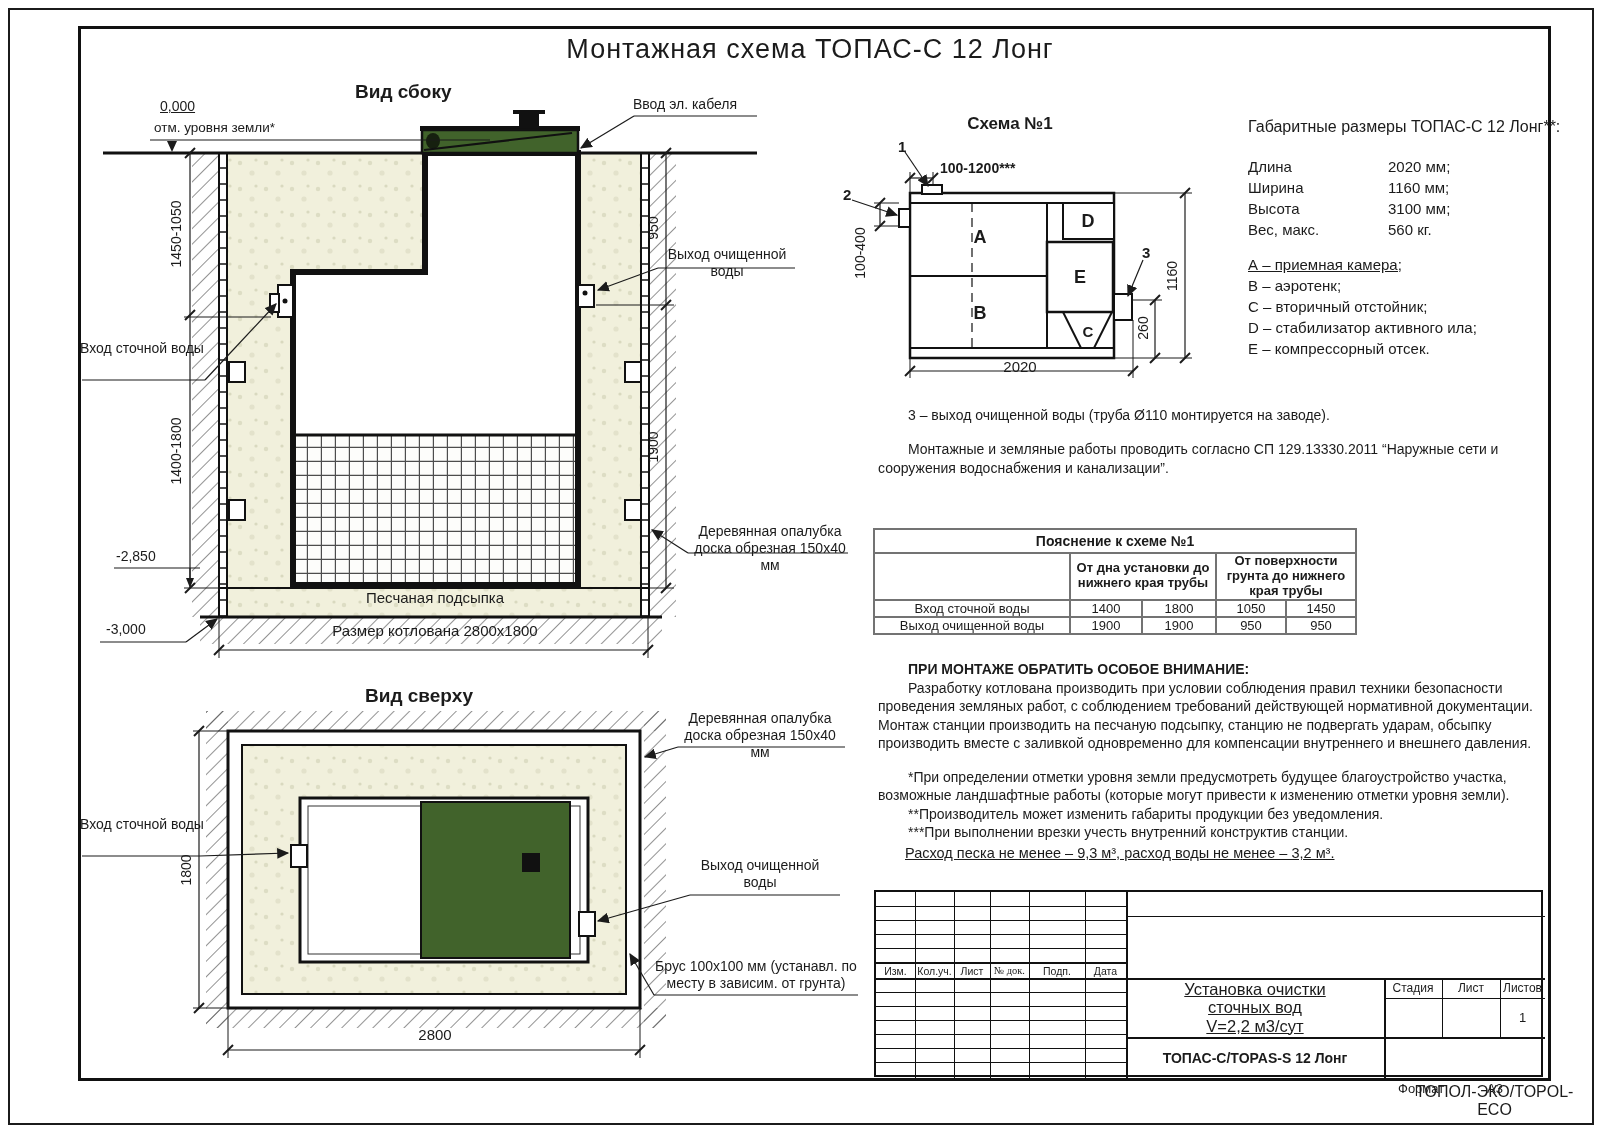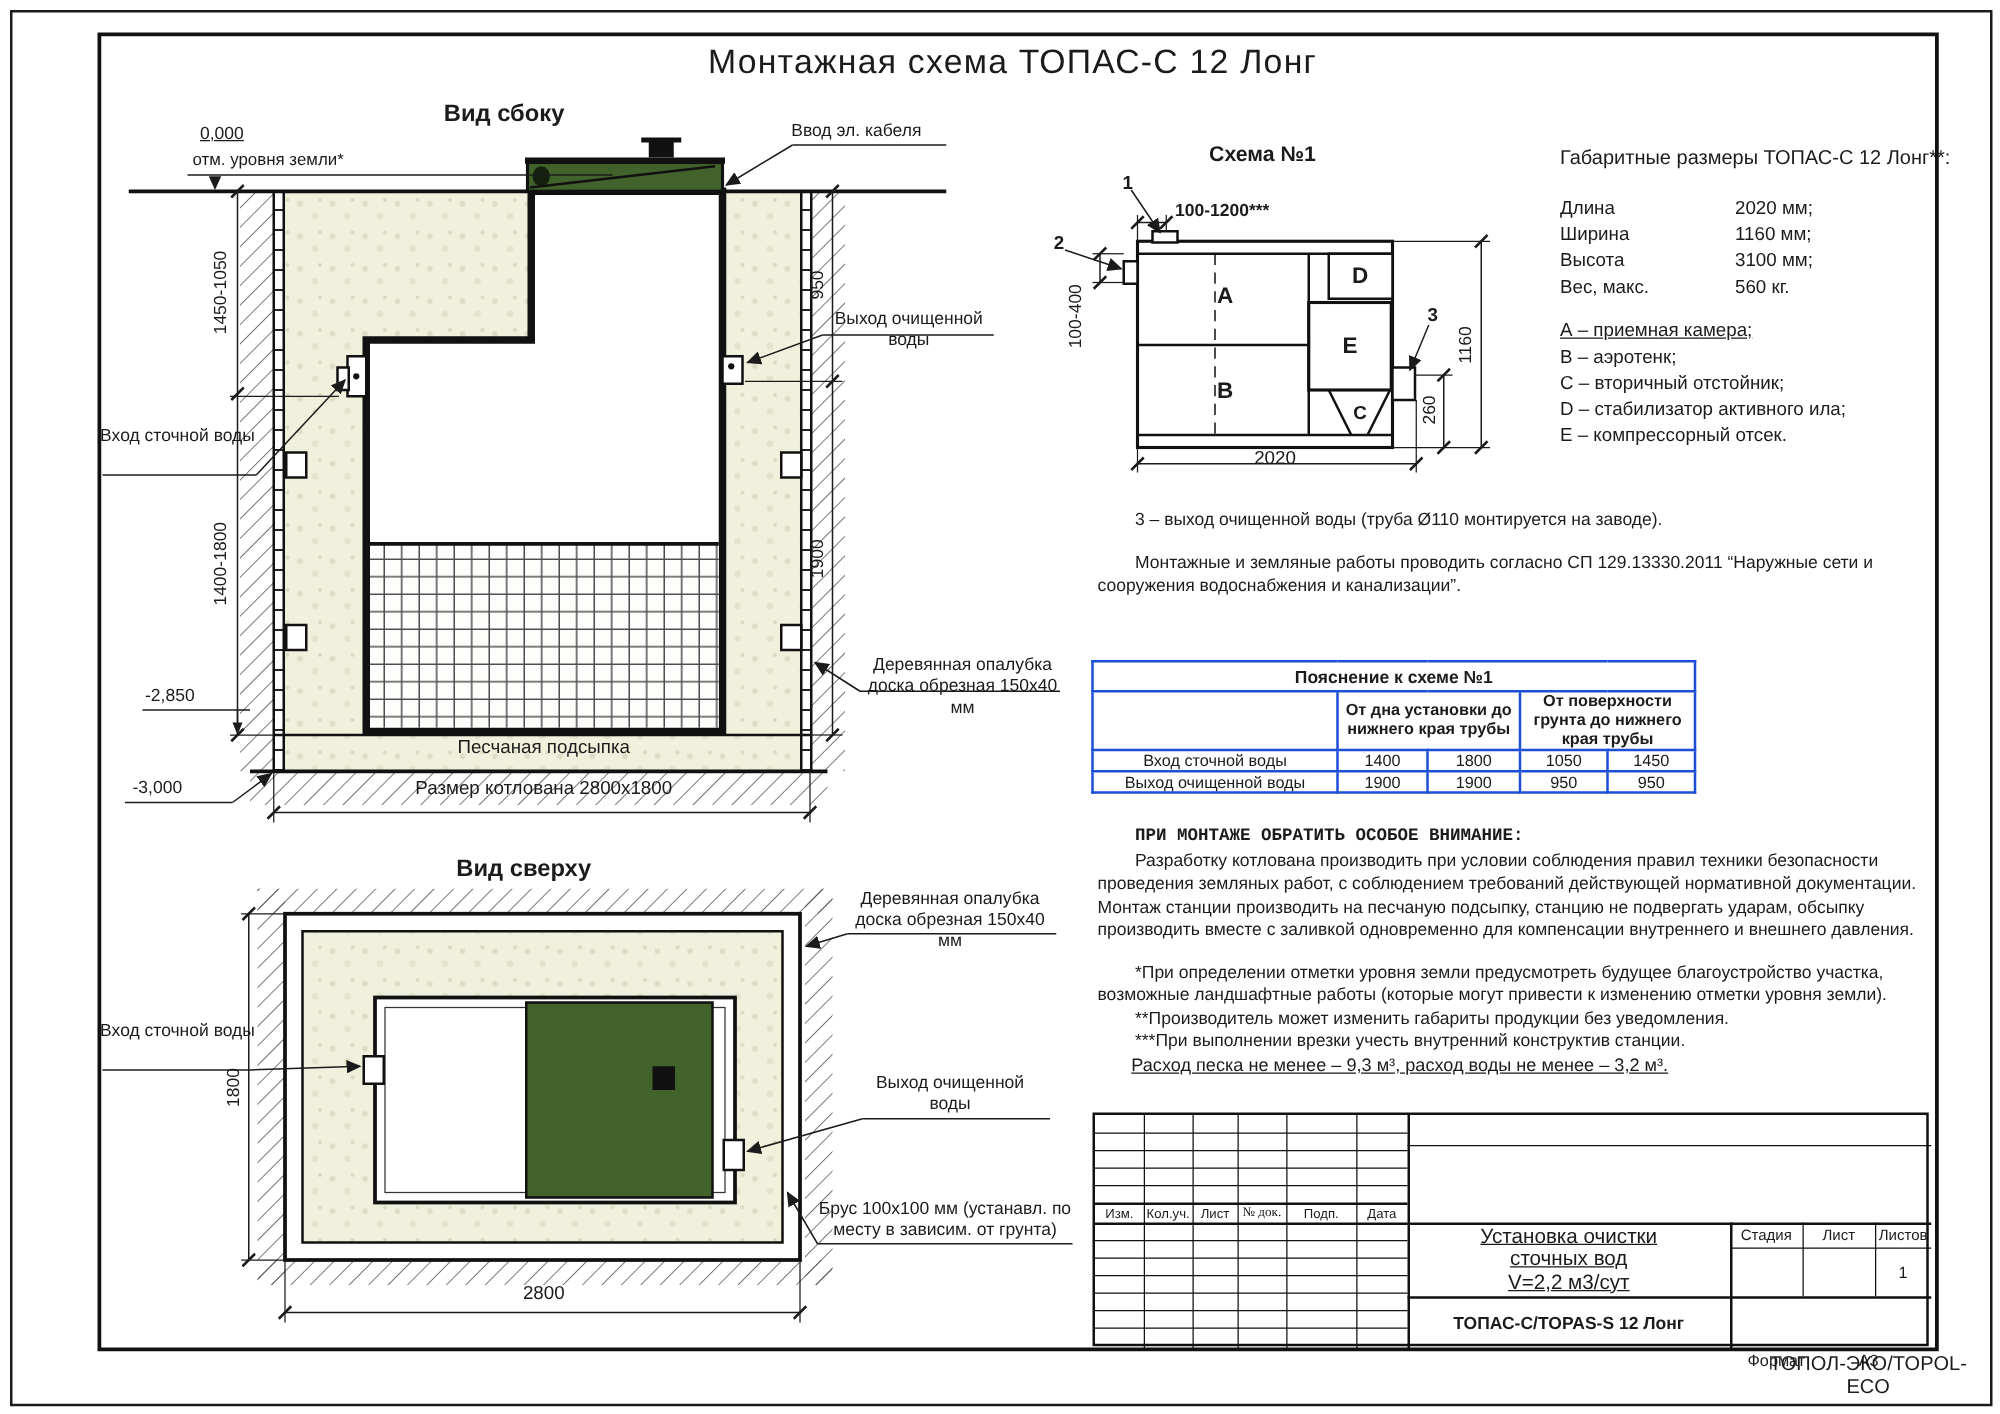--- a/index.html
+++ b/index.html
@@ -15,21 +15,21 @@
   .view-title{font-size:19px;font-weight:bold;}
   .page-title{position:absolute;left:810px;top:34px;transform:translateX(-50%);font-size:27px;letter-spacing:1px;white-space:nowrap;}
   .dims-title{position:absolute;left:1248px;top:118px;font-size:16px;white-space:nowrap;}
   .dims-row{position:absolute;left:1248px;width:290px;font-size:15px;display:flex;}
   .dims-row .dl{width:140px;}
   .legend-line{position:absolute;left:1248px;font-size:15px;white-space:nowrap;}
   .notes{position:absolute;left:878px;top:406px;width:672px;font-size:14px;line-height:1.32;}
   .notes p{margin:0;text-indent:30px;}
   .notes p.gap{margin-top:16px;}
   table.expl{position:absolute;left:873px;top:528px;border-collapse:collapse;table-layout:fixed;width:482px;font-size:13px;}
-  table.expl th, table.expl td{border:2px solid #1d4ed8;padding:0 2px;text-align:center;vertical-align:middle;}
+  table.expl th, table.expl td{border:2px solid #737373;padding:0 2px;text-align:center;vertical-align:middle;}
   table.expl .tt{font-weight:bold;font-size:14px;height:22px;}
   table.expl .grp{font-size:13px;height:40px;line-height:1.15;}
   table.expl .mm{height:18px;}
   .attention{position:absolute;left:878px;top:660px;width:672px;font-size:14px;line-height:1.33;}
   .attention p{margin:0;text-indent:30px;}
   .footnotes{position:absolute;left:878px;top:768px;width:676px;font-size:14px;line-height:1.32;}
   .footnotes p{margin:0;text-indent:30px;}
   .consumption{position:absolute;left:905px;top:845px;font-size:14.5px;text-decoration:underline;white-space:nowrap;}
   
   .tb{position:absolute;left:874px;top:890px;width:669px;height:187px;border:2.5px solid #111;box-sizing:border-box;}
@@ -327,21 +327,21 @@
       <td>Выход очищенной воды</td>
       <td>1900</td>
       <td>1900</td>
       <td>950</td>
       <td>950</td>
     </tr>
   </tbody>
     </table>
 
   <div class="attention">
-    <p style="font-weight:bold;font-family:Liberation Mono, monospace;">ПРИ МОНТАЖЕ ОБРАТИТЬ ОСОБОЕ ВНИМАНИЕ:</p>
+    <p style="font-weight:bold;">ПРИ МОНТАЖЕ ОБРАТИТЬ ОСОБОЕ ВНИМАНИЕ:</p>
     <p>Разработку котлована производить при условии соблюдения правил техники безопасности проведения земляных работ, с соблюдением требований действующей нормативной документации. Монтаж станции производить на песчаную подсыпку, станцию не подвергать ударам, обсыпку производить вместе с заливкой одновременно для компенсации внутреннего и внешнего давления.</p>
   </div>
 
   <div class="footnotes">
     <p>*При определении отметки уровня земли предусмотреть будущее благоустройство участка, возможные ландшафтные работы (которые могут привести к изменению отметки уровня земли).</p>
     <p>**Производитель может изменить габариты продукции без уведомления.</p>
     <p>***При выполнении врезки учесть внутренний конструктив станции.</p>
   </div>
 
   <div class="consumption">Расход песка не менее – 9,3 м³, расход воды не менее – 3,2 м³.</div>

